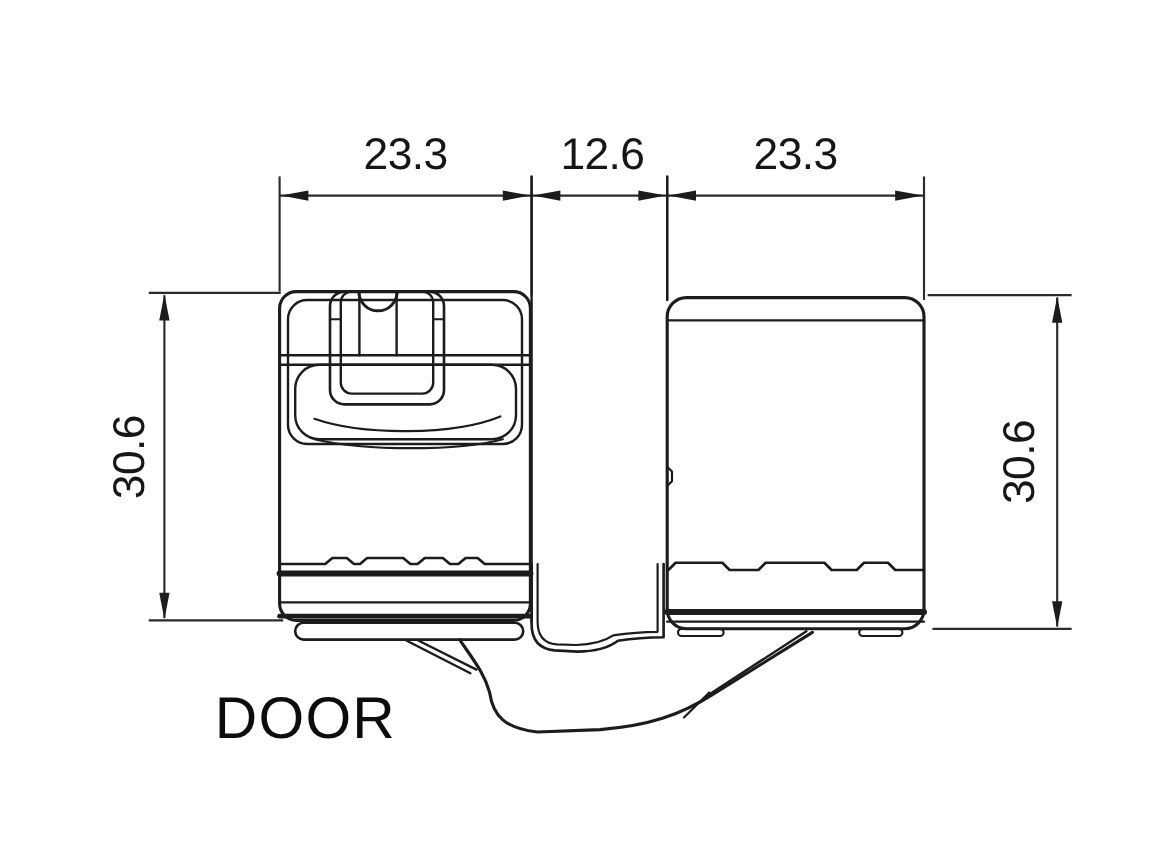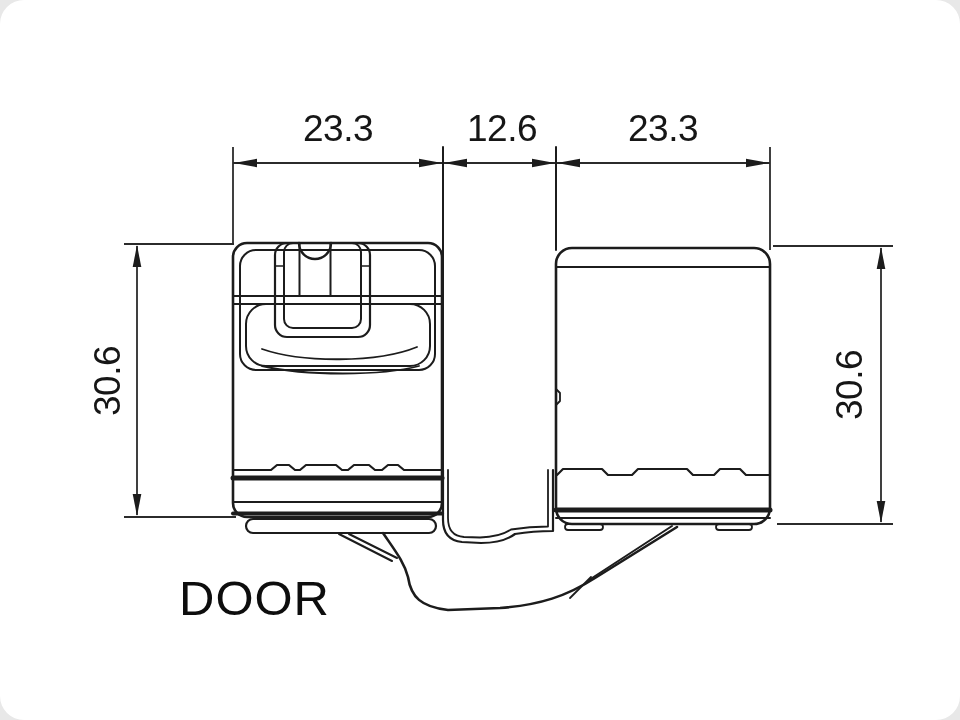--- a/index.html
+++ b/index.html
@@ -2,21 +2,20 @@
 <html><head>
 <meta charset="utf-8">
 <style>
   html,body{margin:0;padding:0;background:#e8e8e8;}
   .sheet{
     position:relative;
     width:960px;height:720px;
     background:#ffffff;
     overflow:hidden;
     font-family:"Liberation Sans","DejaVu Sans",sans-serif;
-    border-radius:24px;
   }
   svg{position:absolute;left:0;top:0;}
   .dim-text{
     font-family:"Liberation Sans","DejaVu Sans",sans-serif;
     font-size:37px;
     letter-spacing:-0.5px;
     fill:#161616;
   }
   .door-text{
     font-family:"Liberation Sans","DejaVu Sans",sans-serif;

